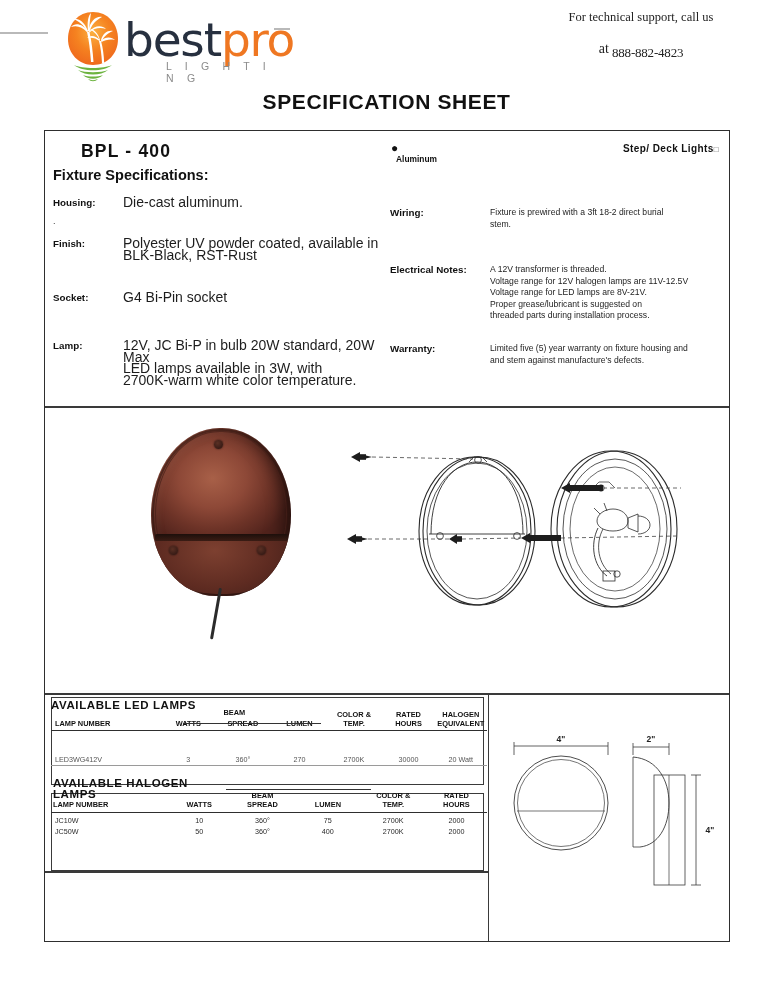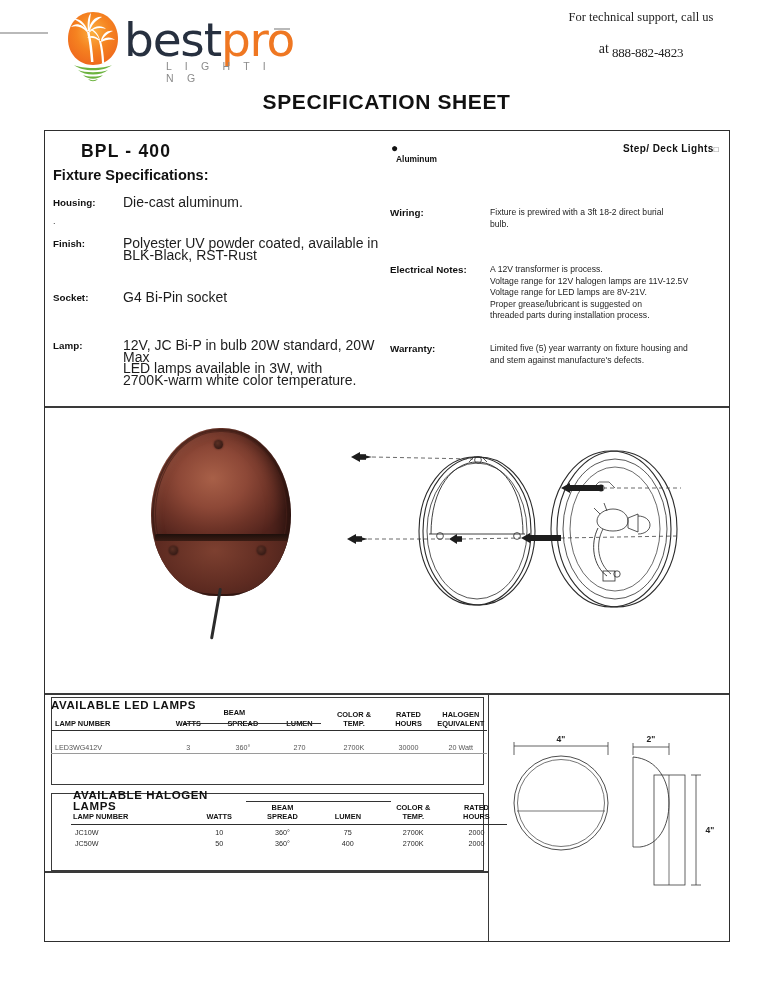--- a/index.html
+++ b/index.html
@@ -374,23 +374,22 @@
   }
   #hal-box {
     position: absolute;
     left: 6px; top: 98px;
     width: 433px; height: 78px;
     border: 1.1px solid #3a3a3a;
     box-sizing: border-box;
   }
   #hal-table {
     position: absolute;
-    left: 6px; top: 96px;
+    left: 6px; top: 84px;
     width: 436px;
-    padding-left: 20px;
   }
   #hal-head-rule {
     border-top: 1.6px solid #2e2e2e;
     margin-top: 1px;
   }
   #beam-bar-hal {
     position: absolute;
     left: 175px; top: 10px;
     width: 145px;
     border-top: 0.9px solid #333;
@@ -509,28 +508,28 @@
         <span>12V, JC Bi-P in bulb 20W standard, 20W Max</span><br>
         <span>LED lamps available in 3W, with</span><br>
         <span>2700K-warm white color temperature.</span>
       </span>
     </div>
 
     <div class="rspec-row" style="top:76px">
       <span class="rspec-label">Wiring:</span>
       <span class="rspec-value">
         <span>Fixture is prewired with a 3ft 18-2  direct burial</span><br>
-        <span>bulb.</span>
+        <span>stem.</span>
       </span>
     </div>
 
     <div class="rspec-row" style="top:133px">
       <span class="rspec-label">Electrical Notes:</span>
       <span class="rspec-value">
-        <span>A 12V transformer is process.</span><br>
+        <span>A 12V transformer is threaded.</span><br>
         <span>Voltage range for 12V halogen lamps are 11V-12.5V</span><br>
         <span>Voltage range for LED lamps are 8V-21V.</span><br>
         <span>Proper grease/lubricant is suggested on</span><br>
         <span>threaded parts during installation process.</span>
       </span>
     </div>
 
     <div class="rspec-row" style="top:212px">
       <span class="rspec-label">Warranty:</span>
       <span class="rspec-value">
@@ -653,21 +652,21 @@
               </th>
               <th style="width:12%">
                 <span>HALOGEN</span><br>
                 <span>EQUIVALENT</span>
               </th>
             </tr>
           </thead>
         </table>
       </div>
       <div id="led-head-rule"></div>
-      <table class="tbl" style="margin-top:11px">
+      <table class="tbl" style="margin-top:23px">
         <tbody>
           <tr class="faded-row">
             <td class="lnum" style="width:26%">LED3WG412V</td>
             <td style="width:11%">3</td>
             <td style="width:14%">360°</td>
             <td style="width:12%">270</td>
             <td style="width:13%">2700K</td>
             <td style="width:12%">30000</td>
             <td style="width:12%">20 Watt</td>
           </tr>

